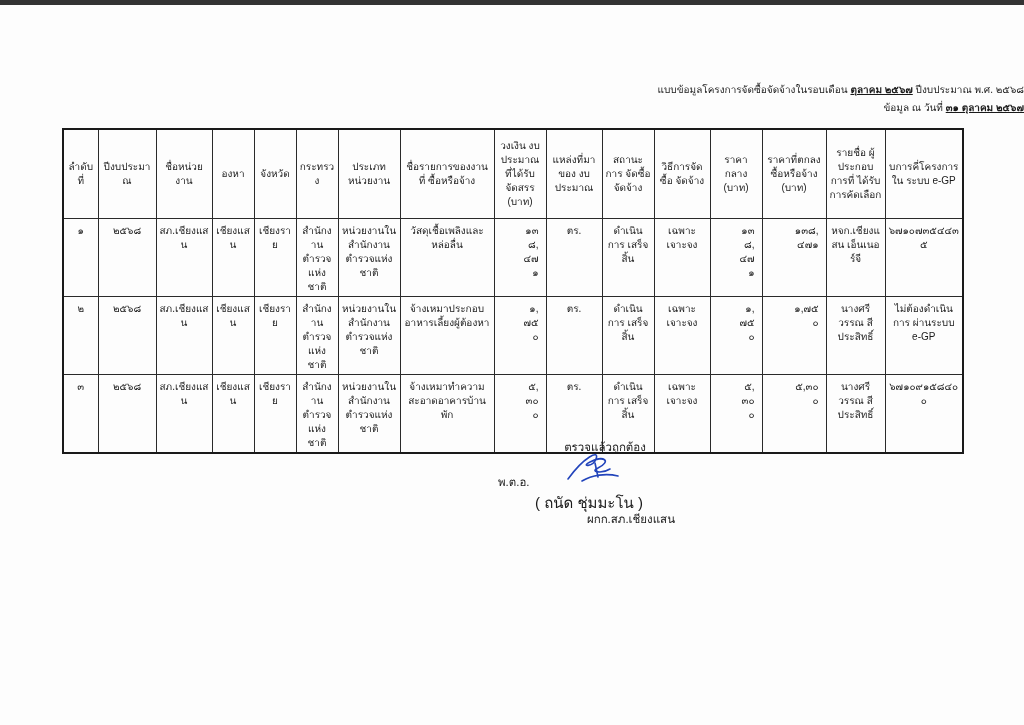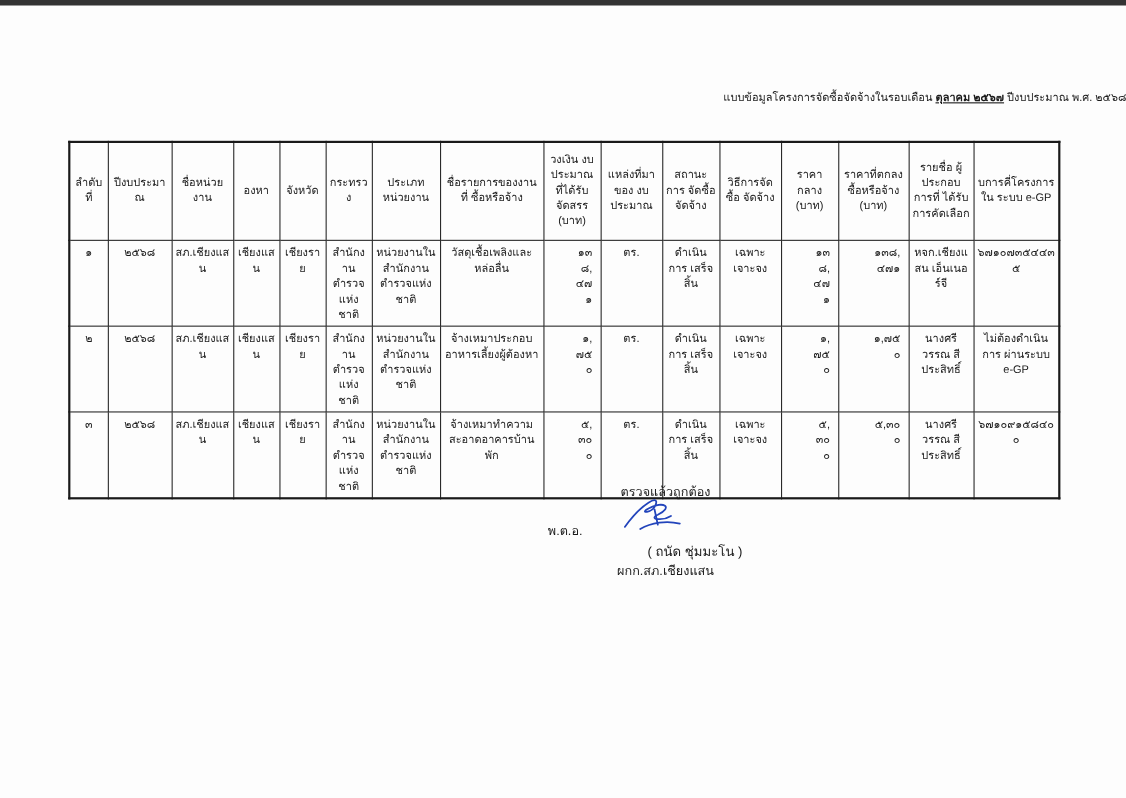--- a/index.html
+++ b/index.html
@@ -67,35 +67,38 @@
   .sig-image {
     position:absolute; left:562px; top:447px;
   }
   .sig-rank {
     position:absolute; left:498px; top:473px;
     font-size:11.5px;
     text-align:center;
   }
   .sig-name {
     position:absolute; left:535px; top:491px;
-    width:140px; text-align:right; font-size:12px;
+    width:140px; text-align:left; font-size:15px;
   }
   .sig-position {
     position:absolute; left:535px; top:510px;
-    width:140px; text-align:center; font-size:11.5px;
+    width:140px; text-align:right; font-size:11.5px;
   }
 </style>
 </head>
 <body>
 
 <div class="top-bar"></div>
 
 <div class="doc-header">
   <div>
     <span>แบบข้อมูลโครงการจัดซื้อจัดจ้างในรอบเดือน </span><span class="hl">ตุลาคม ๒๕๖๗</span><span> ปีงบประมาณ พ.ศ. ๒๕๖๘</span>
+  </div>
+  <div>
+    <span>ข้อมูล ณ วันที่ </span><span class="hl">๓๑ ตุลาคม ๒๕๖๗</span>
   </div>
 </div>
 
 <table class="proc-table">
   <colgroup>
     <col style="width:35px">
       <col style="width:58px">
       <col style="width:56px">
       <col style="width:42px">
     <col style="width:42px">

